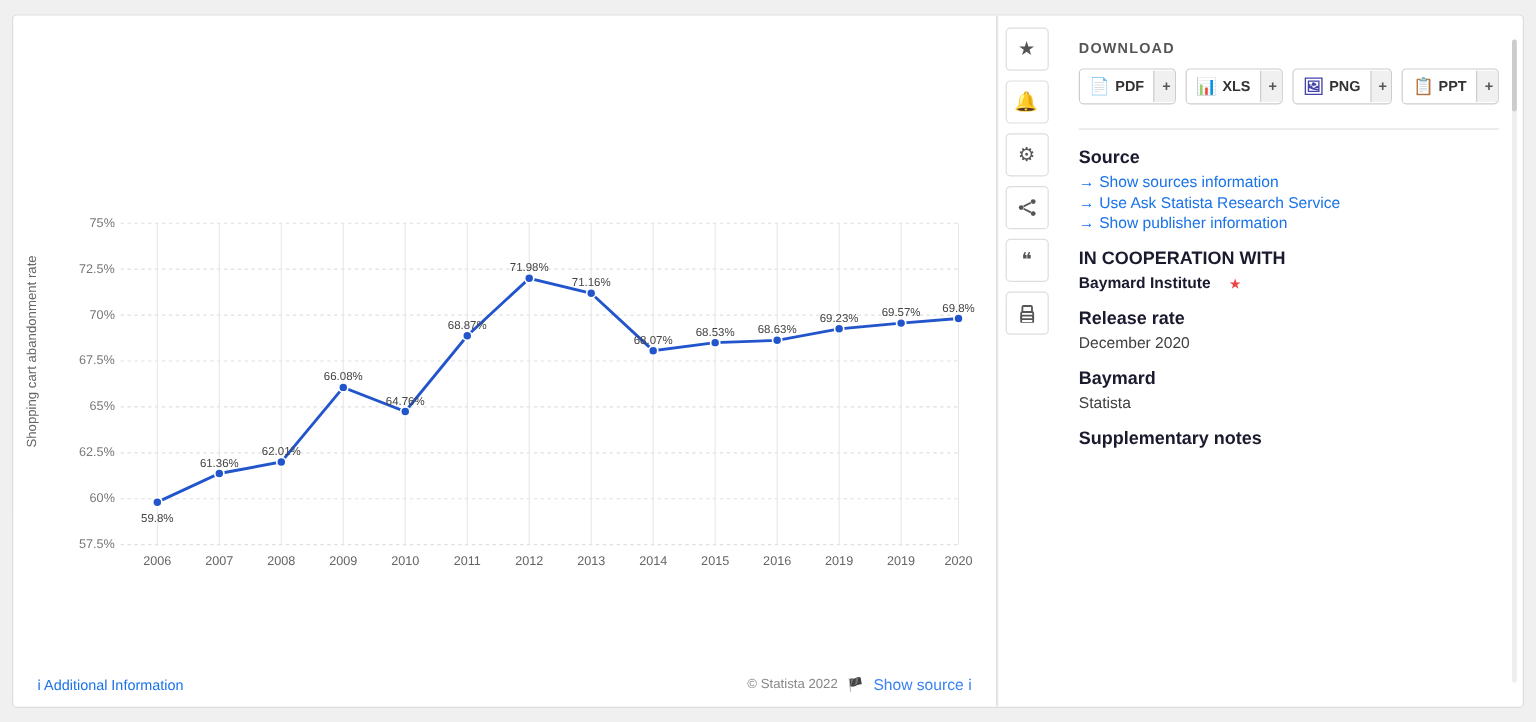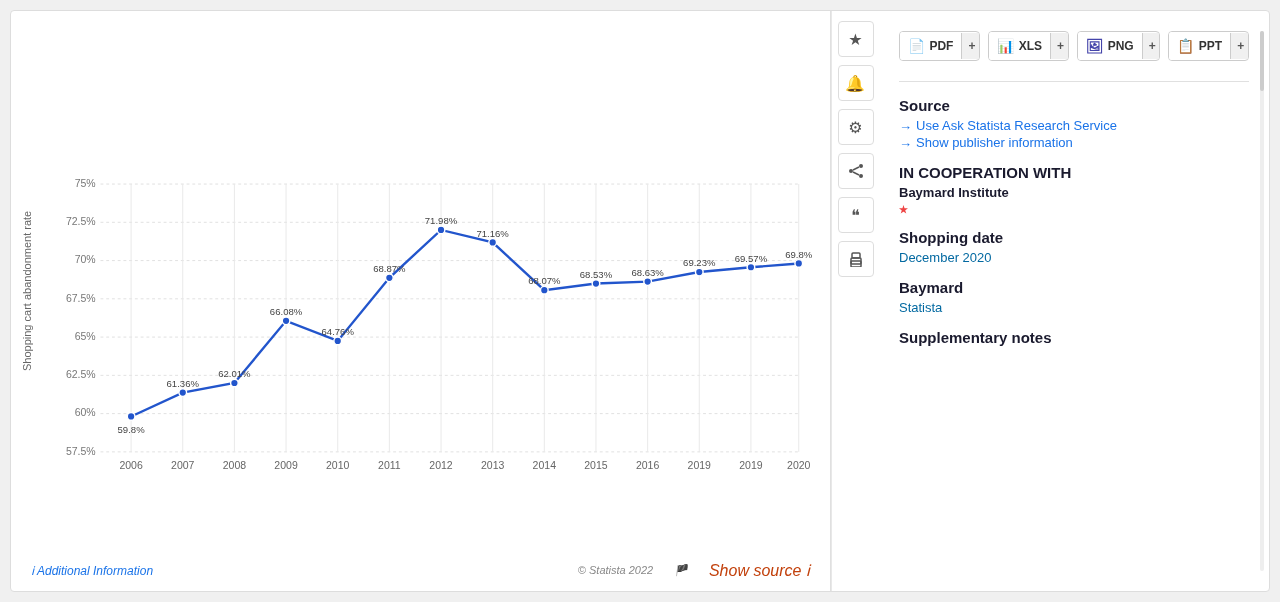--- a/index.html
+++ b/index.html
@@ -50,31 +50,30 @@
       width: 100%;
       height: calc(100% - 40px);
     }
     .footer-row {
       display: flex;
       justify-content: space-between;
       align-items: center;
       padding: 8px 10px 0 10px;
       font-size: 11px;
       color: #666;
-      font-style: italic;
     }
     .additional-info {
       color: #1a73e8;
       cursor: pointer;
       font-size: 12px;
     }
     .show-source {
-      color: #c2410c;
-      cursor: pointer;
-      font-size: 16px;
+      color: #3b82f6;
+      cursor: pointer;
+      font-size: 13px;
     }
     
     .toolbar {
       width: 48px;
       display: flex;
       flex-direction: column;
       align-items: center;
       padding: 10px 0;
       gap: 8px;
       border-left: 1px solid #e8e8e8;
@@ -162,39 +161,38 @@
       position: absolute;
       top: 0;
     }
     .info-section { margin-bottom: 14px; }
     .info-label {
       font-weight: bold;
       color: #1a1a2e;
       margin-bottom: 4px;
       font-size: 15px;
     }
-    .info-value { color: #0369a1; font-size: 13px; }
+    .info-value { color: #404040; font-size: 13px; }
     .info-link {
       color: #1a73e8;
       cursor: pointer;
       display: flex;
       align-items: center;
       gap: 4px;
       font-size: 13px;
       margin-bottom: 2px;
     }
     .info-link::before { content: "→"; }
     .partner-name {
       font-size: 13px;
       font-weight: bold;
       color: #1a1a2e;
       display: flex;
-      align-items: flex-start;
-      gap: 4px;
-      flex-direction: column;
+      align-items: flex-end;
+      gap: 16px;
     }
     .partner-star { color: #e44; font-size: 10px; }
   </style>
 </head>
 <body>
 
 <div class="container">
 
   <div class="left-panel">
     <div class="chart-area">
@@ -282,21 +280,21 @@
           <text x="622" y="458" text-anchor="middle" font-size="11" fill="#666">2016</text>
           <text x="676" y="458" text-anchor="middle" font-size="11" fill="#666">2019</text>
           <text x="730" y="458" text-anchor="middle" font-size="11" fill="#666">2019</text>
           <text x="780" y="458" text-anchor="middle" font-size="11" fill="#666">2020</text>
         </svg>
       </div>
     </div>
 
     <div class="footer-row">
       <span class="additional-info">ℹ Additional Information</span>
-      <div style="display:flex;align-items:center;gap:21px;">
+      <div style="display:flex;align-items:center;gap:8px;">
         <span style="font-size:11px;color:#888;">© Statista 2022</span>
         <span style="color:#888;font-size:11px;">🏴</span>
         <span class="show-source">Show source ℹ</span>
       </div>
     </div>
   </div>
 
   <div class="toolbar">
     <div class="toolbar-btn">★</div>
     <div class="toolbar-btn">🔔</div>
@@ -319,20 +317,21 @@
       </svg>
     </div>
   </div>
 
   <div class="right-panel">
     <div class="scrollbar-indicator">
       <div class="scrollbar-thumb"></div>
     </div>
 
     <div class="download-section">
+      <div class="download-title">DOWNLOAD</div>
       <div class="download-buttons">
         <div class="dl-btn">
           <div class="dl-btn-main">
             <span style="color:#cc3333;font-size:14px;">📄</span>
             <span>PDF</span>
           </div>
           <div class="dl-btn-plus">+</div>
         </div>
         <div class="dl-btn">
           <div class="dl-btn-main">
@@ -355,34 +354,35 @@
           </div>
           <div class="dl-btn-plus">+</div>
         </div>
       </div>
     </div>
 
     <hr class="divider">
 
     <div class="info-section">
       <div class="info-label">Source</div>
+      <div class="info-link">Show sources information</div>
       <div class="info-link">Use Ask Statista Research Service</div>
       <div class="info-link">Show publisher information</div>
     </div>
 
     <div class="info-section">
       <div class="info-label">IN COOPERATION WITH</div>
       <div class="partner-name">
         <span>Baymard Institute</span>
         <span class="partner-star">★</span>
       </div>
     </div>
 
     <div class="info-section">
-      <div class="info-label">Shopping date</div>
+      <div class="info-label">Release rate</div>
       <div class="info-value">December 2020</div>
     </div>
 
     <div class="info-section">
       <div class="info-label">Baymard</div>
       <div class="info-value">Statista</div>
     </div>
 
 
     <div class="info-section">

